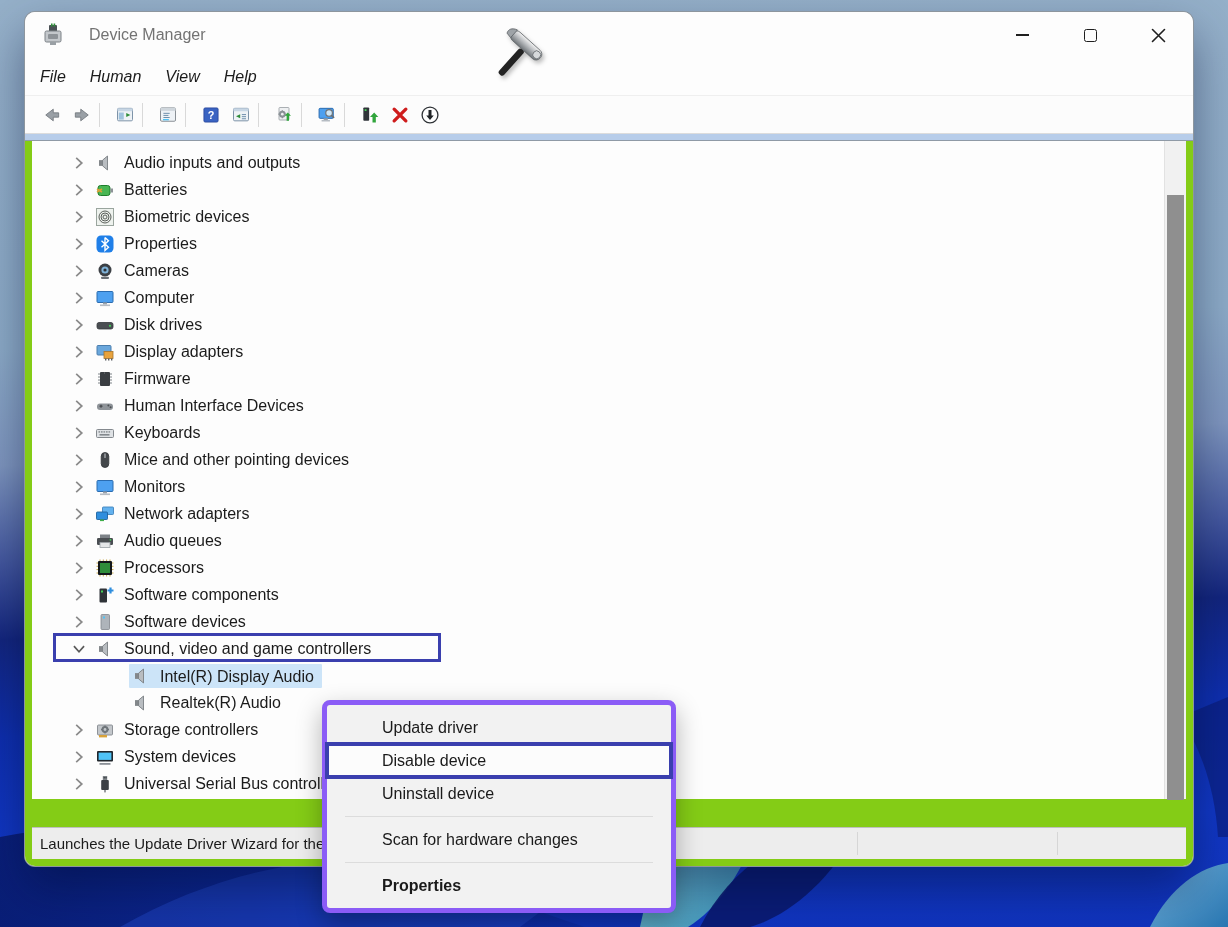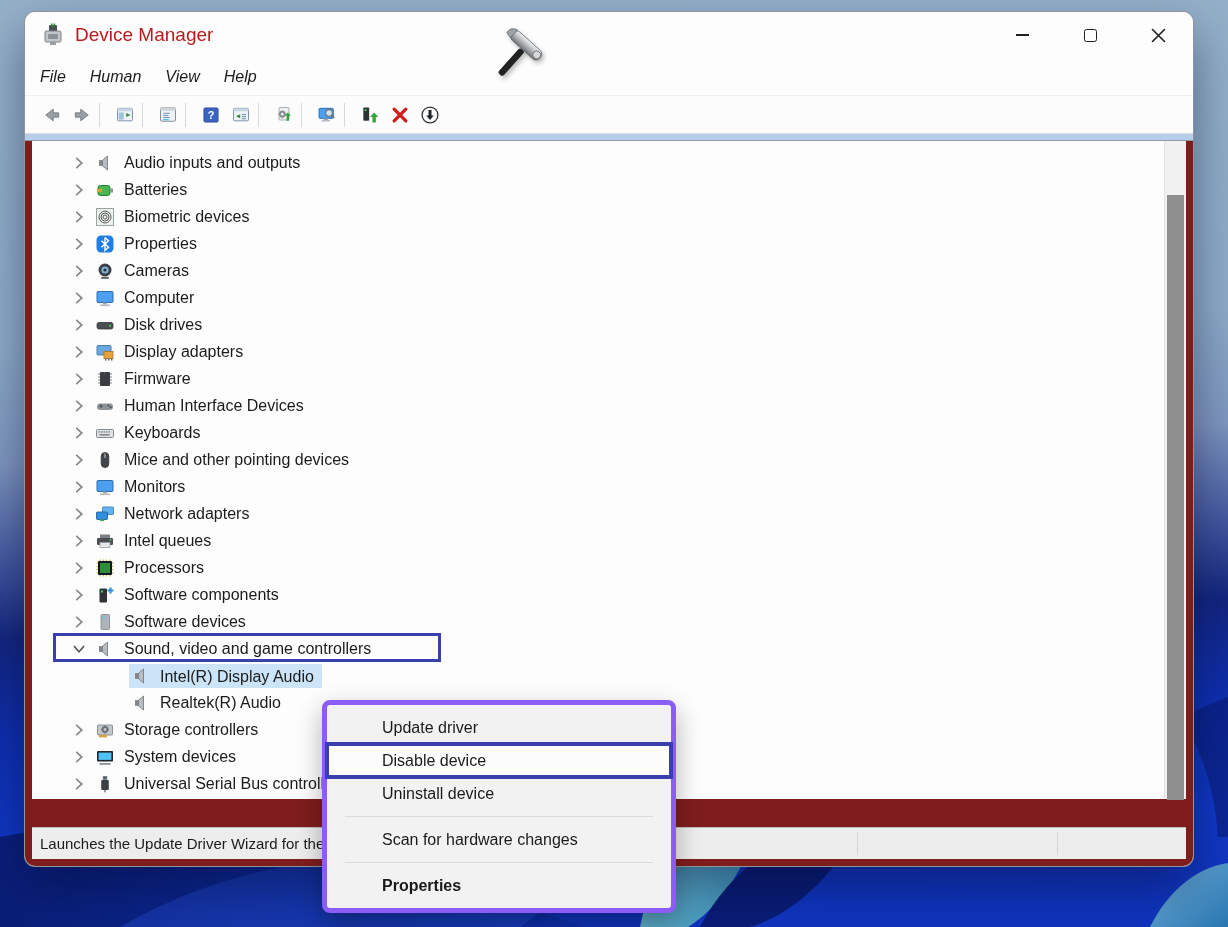--- a/index.html
+++ b/index.html
@@ -7,37 +7,37 @@
   body { position:relative; background:linear-gradient(178deg,#95b0c9 0%, #8dacc8 36%, #7f97bf 48%, #44589f 58%, #13267e 66%, #0e2fae 76%, #1138c6 88%, #1034bd 100%); }
   .wp-svg { position:absolute; left:0; bottom:0; width:1228px; height:420px; pointer-events:none; }
 
   
   .window { position:absolute; left:25px; top:12px; width:1168px; height:854px;
     background:#fbfbfb; border-radius:10px; display:flex; flex-direction:column;
     box-shadow:0 0 0 1px #8d969e, 0 22px 48px rgba(2,12,48,.45); overflow:hidden; }
 
   .titlebar { height:46px; display:flex; align-items:center; padding:0 12px 0 16px; background:#fdfdfd; flex:0 0 auto; }
   .app-icon { width:24px; height:24px; margin-right:10px; flex:0 0 auto; }
-  .title-text { font-size:19px; color:#b91c1c; }
+  .title-text { font-size:16px; color:#737373;margin-left:14px; }
   .cap-group { margin-left:auto; display:flex; gap:22px; }
   .cap { width:46px; height:34px; display:flex; align-items:center; justify-content:center; background:transparent; border:none; cursor:pointer; }
   .cap .min-glyph { width:13px; height:2px; background:#1f1f1f; }
   .cap .max-glyph { width:13px; height:13px; border:1.6px solid #1f1f1f; border-radius:2.5px; }
 
   .menubar { height:37px; display:flex; align-items:center; gap:24px; padding-left:15px; background:#fdfdfd; font-size:16px; color:#1b1b1b; flex:0 0 auto; }
   .menubar span { cursor:default;font-style:italic; }
 
   .toolbar { height:39px; display:flex; align-items:center; padding-left:8px; background:#fcfcfc; border-top:1px solid #efefef; border-bottom:1px solid #dcdcdc; flex:0 0 auto; }
   .tool { width:30px; height:30px; border:none; background:transparent; display:flex; align-items:center; justify-content:center; cursor:pointer; }
   .tool svg { width:24px; height:24px; }
   .tsep { width:1px; height:24px; background:#d9d9d9; margin:0 6px; }
 
   .bluestrip { height:7px; background:#b7cdea; border-bottom:1px solid #8f9aa6; flex:0 0 auto; }
 
-  .framed { flex:1; min-height:0; background:#7f1d1d; padding:0 7px 7px; display:flex; flex-direction:column;gap:28px; }
+  .framed { flex:1; min-height:0; background:#84cc16; padding:0 7px 7px; display:flex; flex-direction:column;gap:28px; }
   .treepane { flex:1; min-height:0; background:#fdfdfd; display:flex; position:relative; }
   .tree { flex:1; padding-top:8px; overflow:hidden; }
 
   .row { height:27px; display:flex; align-items:center; font-size:16px; color:#1b1b1b; position:relative; cursor:default; white-space:nowrap; }
   .row.l0 { padding-left:38px; }
   .row.l1 { padding-left:92px; }
   .chev { width:18px; height:18px; display:flex; align-items:center; justify-content:center; flex:0 0 auto; cursor:pointer; }
   .ticon { width:20px; height:20px; margin-left:7px; flex:0 0 auto; display:flex; align-items:center; justify-content:center; }
   .ticon svg { width:20px; height:20px; }
   .tlabel { margin-left:9px; }
@@ -469,21 +469,21 @@
               </svg>
             </span>
             <span class="ticon">
               <svg viewBox="0 0 20 20">
                 <rect x="5" y="3.5" width="10" height="4" fill="#7d8287"></rect>
                 <rect x="2" y="7" width="16" height="7" rx="1.2" fill="#4a4e52"></rect>
                 <rect x="5" y="11.5" width="10" height="5" fill="#e4e6e8" stroke="#9aa0a5" stroke-width="0.8"></rect>
                 <circle cx="15.4" cy="8.8" r="0.9" fill="#43d158"></circle>
               </svg>
             </span>
-            <span class="tlabel">Intel queues</span>
+            <span class="tlabel">Audio queues</span>
           </div>
           <div class="row l0">
             <span class="chev">
               <svg viewBox="0 0 16 16">
                 <path d="M5.5 3.5 L10.5 8 L5.5 12.5" fill="none" stroke="#8a8a8a" stroke-width="1.5"></path>
               </svg>
             </span>
             <span class="ticon">
               <svg viewBox="0 0 20 20">
                 <g stroke="#caa94a" stroke-width="1">

